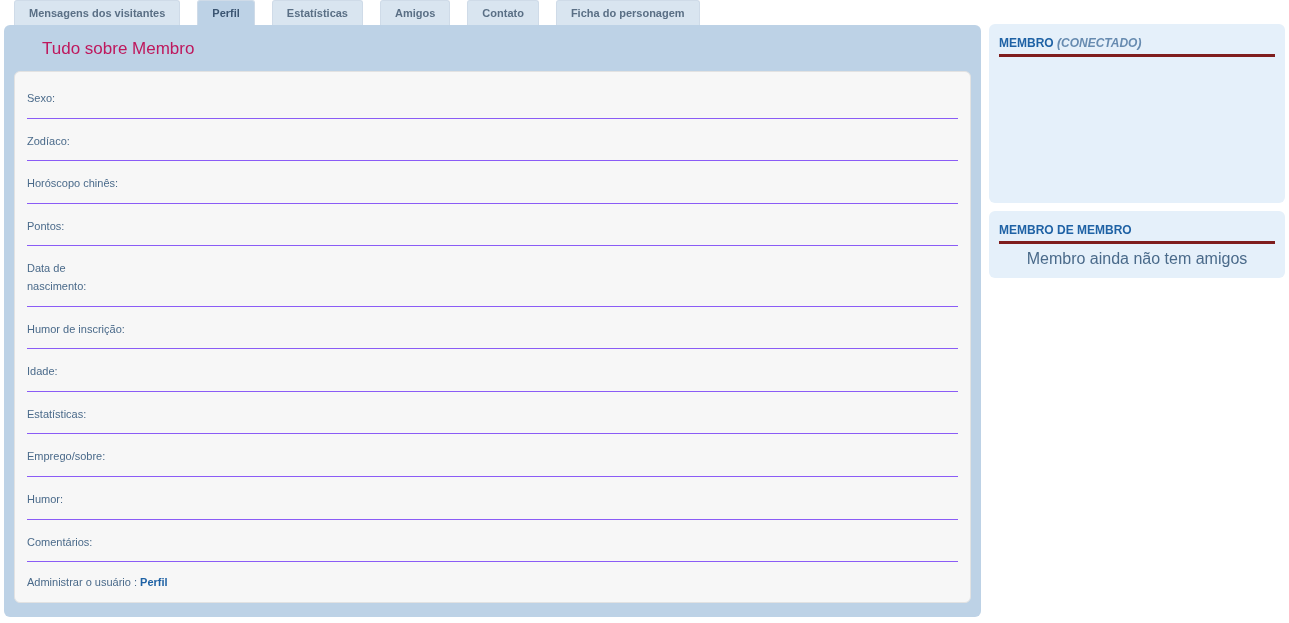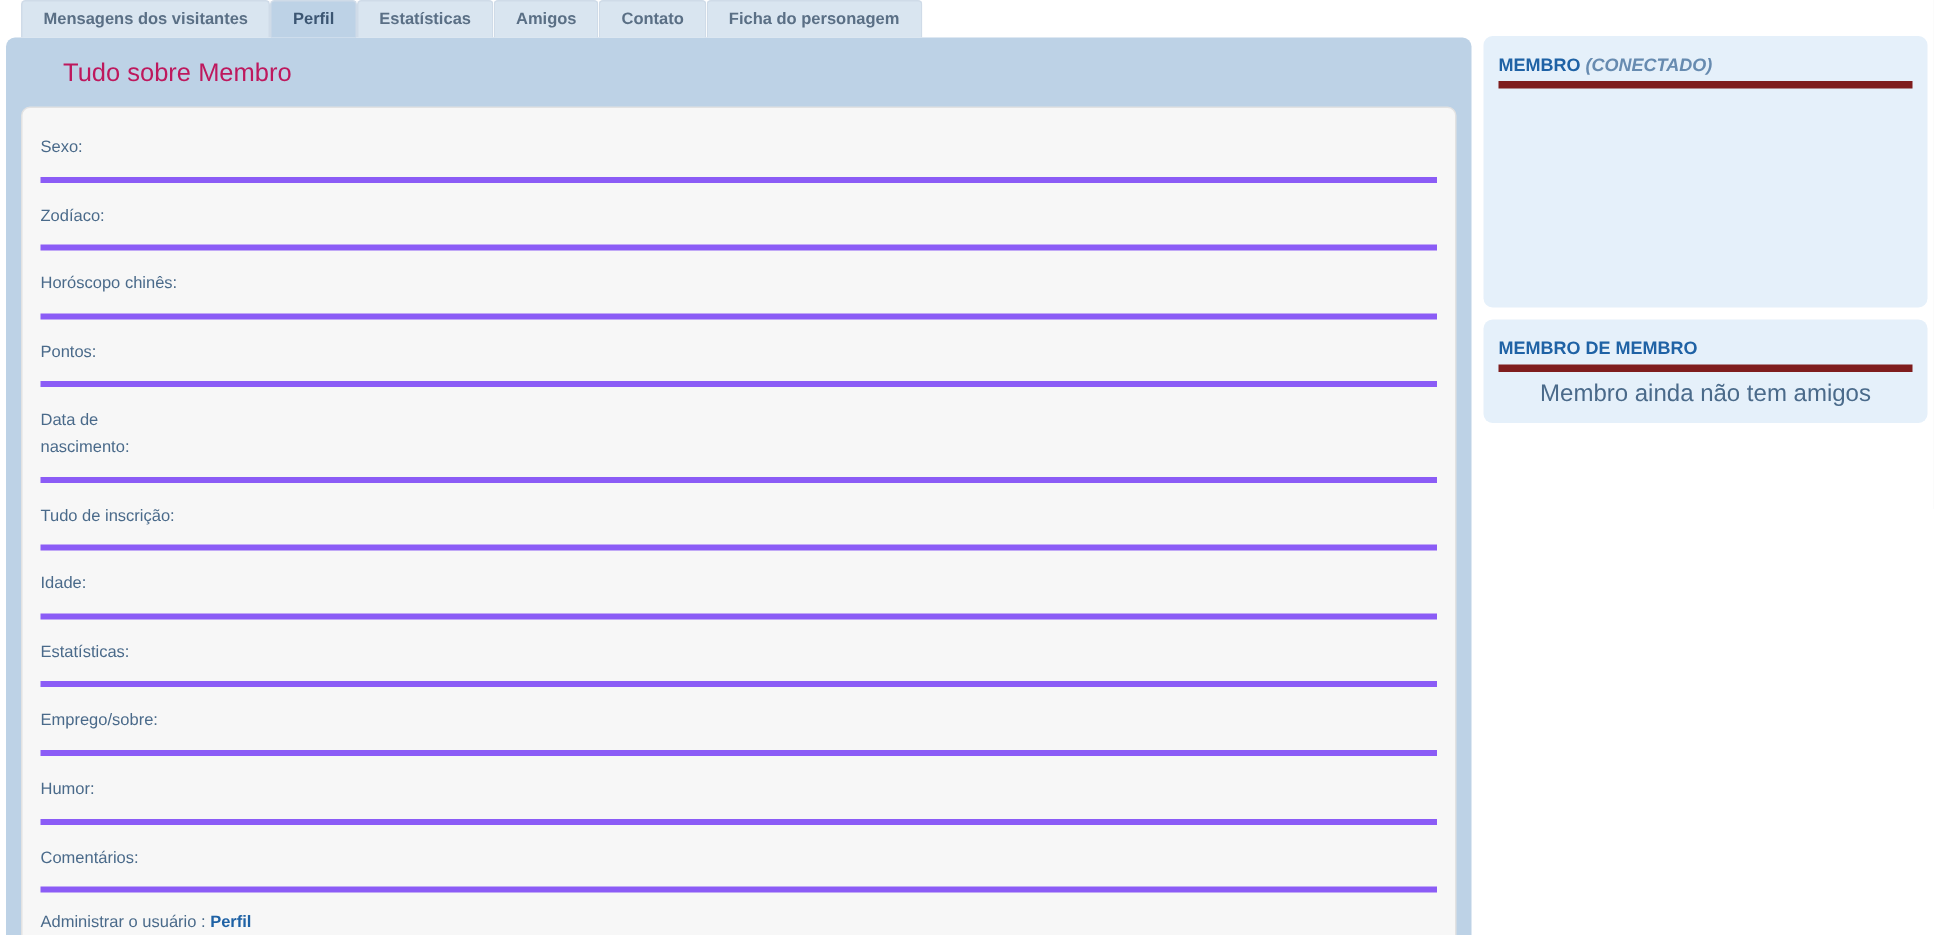--- a/index.html
+++ b/index.html
@@ -33,21 +33,21 @@
     display: flex;
     align-items: flex-end;
     list-style: none;
     padding-left: 10px;
   }
   .tabs li {
     background: #d9e5f0;
     border: 1px solid #cfdbe8;
     border-bottom: none;
     padding: 6px 14px;
-    margin-right: 0;
+    margin-right: 17px;
     color: #5a6f85;
     font-weight: bold;
     font-size: 11px;
     cursor: pointer;
     border-radius: 3px 3px 0 0;
   }
   .tabs li.active {
     background: #bdd2e6;
     color: #3b5572;
   }
@@ -66,21 +66,21 @@
     margin: 0 0 12px 28px;
   }
   .sheet {
     background: #f7f7f7;
     border: 1px solid #e2e2e2;
     border-radius: 6px;
     padding: 4px 12px 14px 12px;
   }
 
   .field {
-    border-bottom: 4px solid #8b5cf6;
+    border-bottom: 1px solid #8b5cf6;
     padding: 14px 0 10px 0;
   }
   .field:last-of-type { border-bottom: 1px solid #e0e0e0; }
   .field .label {
     color: #4a6a8a;
     font-size: 11px;
     display: inline-block;
     max-width: 100px;
     line-height: 1.6;
   }
@@ -95,21 +95,21 @@
     cursor: pointer;
   }
 
   
   .module {
     background: #e5f0fa;
     border-radius: 6px;
     padding: 12px 10px 10px 10px;
   }
   .module-header {
-    border-bottom: 5px solid #7f1d1d;
+    border-bottom: 3px solid #7f1d1d;
     padding-bottom: 4px;
     margin-bottom: 6px;
     font-size: 12px;
     font-weight: bold;
     color: #1f62a5;
   }
   .module-header .status {
     font-style: italic;
     color: #678bb0;
   }
@@ -150,21 +150,21 @@
         <div class="field">
           <span class="label">Horóscopo chinês:</span>
         </div>
         <div class="field">
           <span class="label">Pontos:</span>
         </div>
         <div class="field">
           <span class="label">Data de nascimento:</span>
         </div>
         <div class="field">
-          <span class="label" style="max-width:none">Tudo de inscrição:</span>
+          <span class="label" style="max-width:none">Humor de inscrição:</span>
         </div>
         <div class="field">
           <span class="label">Idade:</span>
         </div>
         <div class="field">
           <span class="label">Estatísticas:</span>
         </div>
         <div class="field">
           <span class="label" style="max-width:none">Emprego/sobre:</span>
         </div>

